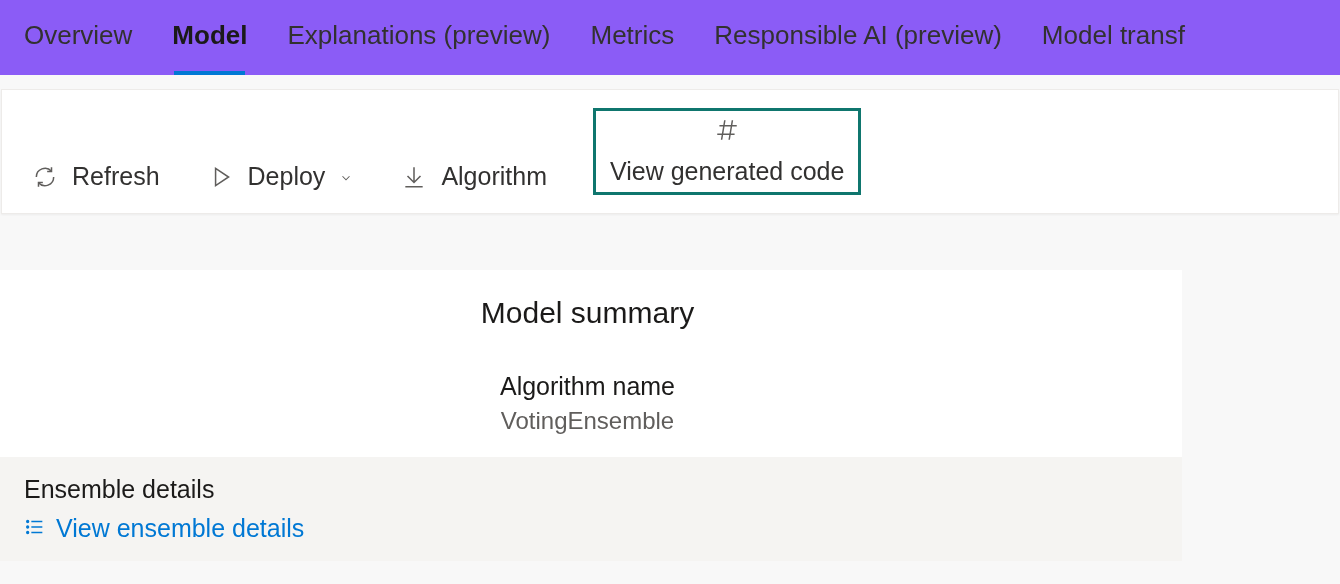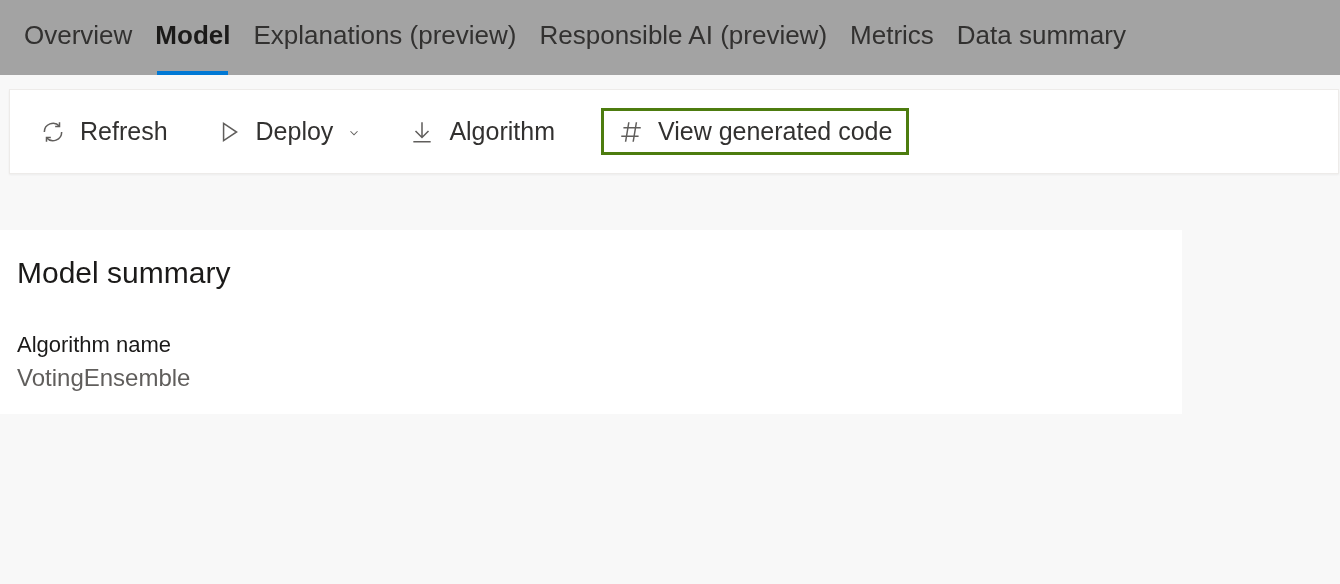--- a/index.html
+++ b/index.html
@@ -7,22 +7,22 @@
       font-family: "Segoe UI", -apple-system, BlinkMacSystemFont, sans-serif;
       background: #f8f8f8;
       color: #323130;
       width: 1340px;
       height: 584px;
       overflow: hidden;
     }
     .tabs {
       display: flex;
       padding: 20px 24px 0 24px;
-      gap: 23px;
-      background: #a3a3a3;
+      gap: 40px;
+      background: #8b5cf6;
     }
     .tab {
       font-size: 26px;
       color: #323130;
       padding-bottom: 24px;
       cursor: pointer;
       white-space: nowrap;
     }
     .tab.active {
       font-weight: 600;
@@ -33,23 +33,23 @@
       content: "";
       position: absolute;
       bottom: 0;
       left: 2px;
       right: 2px;
       height: 4px;
       background: #0078d4;
     }
     .toolbar {
       display: flex;
-      align-items: center;
+      align-items: flex-end;
       background: #fff;
-      margin: 14px 1px 0 9px;
+      margin: 14px 1px 0 1px;
       padding: 18px 28px;
       gap: 44px;
       border: 1px solid #edebe9;
       box-shadow: 0 1px 2px rgba(0,0,0,0.05);
     }
     .toolbar-btn {
       display: flex;
       align-items: center;
       gap: 14px;
       font-size: 25px;
@@ -69,40 +69,42 @@
       width: 26px;
       height: 26px;
       stroke: #605e5c;
       fill: none;
       stroke-width: 1.4;
     }
     .chevron-down-icon svg {
       width: 14px; height: 14px; stroke: #605e5c; stroke-width:1.8; fill:none;
     }
     .highlighted {
-      border: 3px solid #4d7c0f;
+      border: 3px solid #0f766e;
       padding: 6px 14px;
+      flex-direction: column;
     }
     .content {
       margin-top: 56px;
     }
     .card {
       background: #fff;
       width: 1182px;
     }
     .card-top {
       padding: 26px 24px 22px 17px;
+      text-align: center;
     }
     .section-title {
       font-size: 30px;
       color: #1b1a19;
       margin-bottom: 42px;
     }
     .field-label {
-      font-size: 22px;
+      font-size: 25px;
       color: #1b1a19;
       margin-bottom: 6px;
     }
     .field-value {
       font-size: 24px;
       color: #605e5c;
     }
     .card-bottom {
       background: #f5f4f2;
       padding: 18px 24px 18px 24px;
@@ -126,23 +128,23 @@
       color: #0078d4;
     }
   </style>
 </head>
 <body>
 
 <div class="tabs">
   <div class="tab">Overview</div>
   <div class="tab active">Model</div>
   <div class="tab">Explanations (preview)</div>
+  <div class="tab">Metrics</div>
   <div class="tab">Responsible AI (preview)</div>
-  <div class="tab">Metrics</div>
-  <div class="tab">Data summary</div>
+  <div class="tab">Model transf</div>
 </div>
 
 <div class="toolbar">
 
   <button class="toolbar-btn">
     <span class="icon">
       <svg viewBox="0 0 24 24">
           <path d="M4 12a8 8 0 0 1 14-5.3M20 12a8 8 0 0 1-14 5.3"></path>
           <path d="M18 3v4h-4M6 21v-4h4"></path>
         </svg>
@@ -185,14 +187,28 @@
 
 </div>
 
 <div class="content">
   <div class="card">
     <div class="card-top">
       <div class="section-title">Model summary</div>
       <div class="field-label">Algorithm name</div>
       <div class="field-value">VotingEnsemble</div>
     </div>
+    <div class="card-bottom">
+      <div class="ensemble-title">Ensemble details</div>
+      <div class="link-row">
+        <span class="link-icon">
+          <svg viewBox="0 0 24 24">
+              <path d="M8 6h12M8 12h12M8 18h12"></path>
+              <circle cx="4" cy="6" r="1" fill="#0078d4"></circle>
+              <circle cx="4" cy="12" r="1" fill="#0078d4"></circle>
+              <circle cx="4" cy="18" r="1" fill="#0078d4"></circle>
+            </svg>
+        </span>
+        <span class="link-text">View ensemble details</span>
+      </div>
+    </div>
   </div>
 </div>
 
 </body></html>

